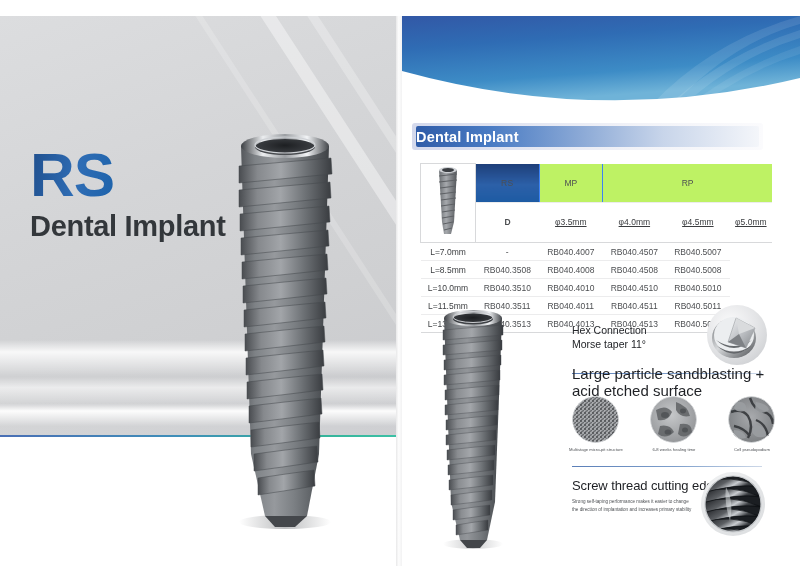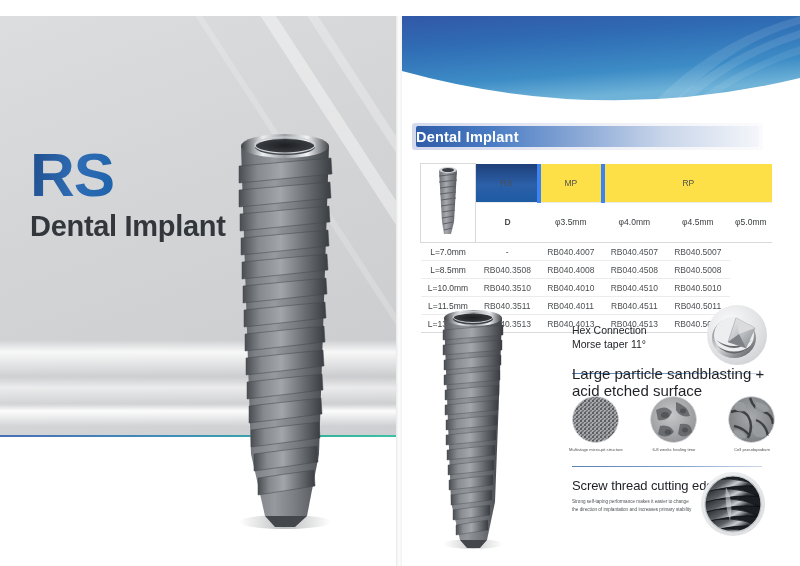--- a/index.html
+++ b/index.html
@@ -96,28 +96,28 @@
   .tbl td,.tbl th{padding:0;margin:0;}
   .tbl .imgcell{
     width:54px;border:1px solid #d8d9db;background:#fff;vertical-align:middle;text-align:center;
   }
   .hdr-rs{
     background:linear-gradient(180deg,#1e3f79 0%,#2c60a8 55%,#1d5ba3 100%);
     color:#fff;font-size:9.5px;font-weight:normal;text-align:center;height:18px;
     letter-spacing:.3px;
   }
   .hdr-grey{
-    background:#fde047;color:#4a4c4f;font-size:9.5px;text-align:center;height:18px;
-    border-left:4px solid #3b82f6;
+    background:#bef264;color:#4a4c4f;font-size:9.5px;text-align:center;height:18px;
+    border-left:1px solid #3b82f6;
   }
   .row-d td{
     height:17px;text-align:center;font-size:9px;color:#2b2d30;font-weight:bold;
     border-bottom:1px solid #e3e4e6;
   }
-  .row-d td.dim{font-weight:normal;color:#3a3c3f;}
+  .row-d td.dim{font-weight:normal;color:#3a3c3f;text-decoration:underline;}
   .tbl tbody tr td{
     height:17px;text-align:center;font-size:8.5px;color:#4d4f52;
     border-bottom:1px solid #ececed;
   }
   .tbl tbody tr:last-child td{border-bottom:1px solid #d8d9db;}
   .tbl .lcol{color:#3e4043;text-align:center;}
 
   
   .rp-implant{position:absolute;left:430px;top:288px;width:86px;height:246px;}
   .feat-hex-title{

